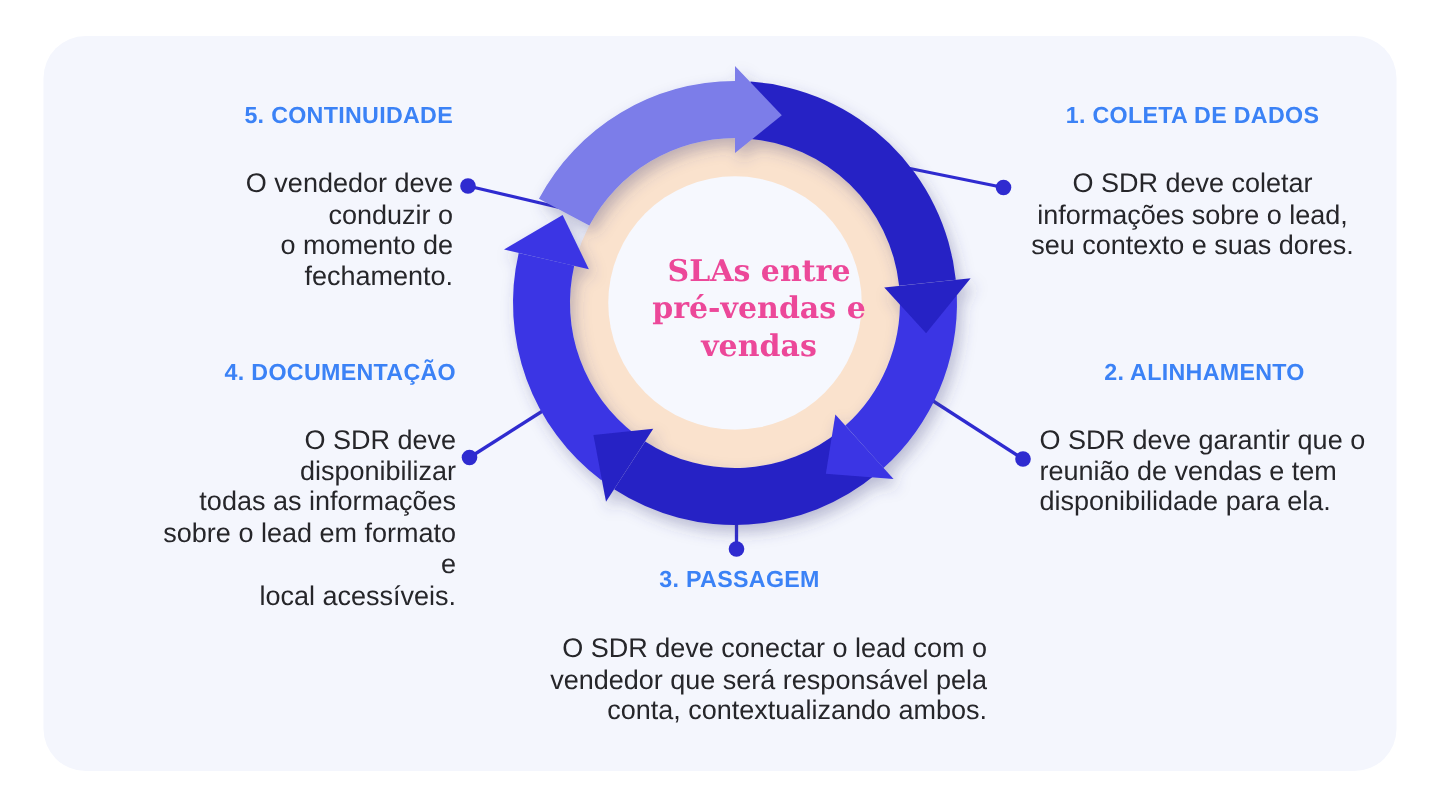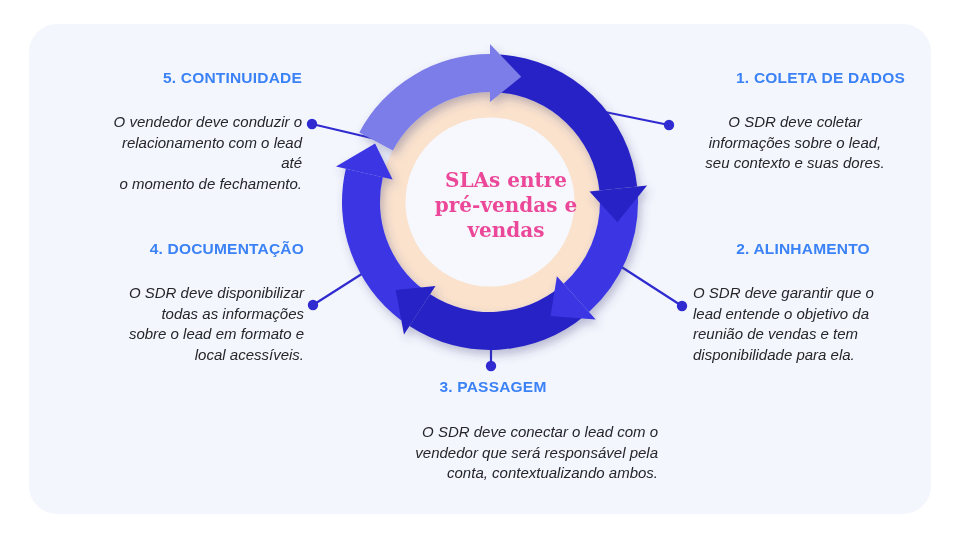--- a/index.html
+++ b/index.html
@@ -33,27 +33,26 @@
   .step-label{
     position:absolute;
     font-weight:700;
     font-size:15.5px;line-height:16px;
     letter-spacing:0.2px;
     color:#3b82f6;
     z-index:3;
   }
   .step-desc{
     position:absolute;
-    font-size:15px;line-height:20.7px;
+    font-size:18px;line-height:20.7px;
     color:#26262a;
     z-index:3;
-    font-style:italic;
   }
   
-  .s1-label{left:685px;top:70px;width:220px;text-align:right;}
+  .s1-label{left:685px;top:70px;width:220px;text-align:center;}
   .s1-desc {left:685px;top:112px;width:220px;text-align:center;}
   
   .s2-label{left:693px;top:241px;width:220px;text-align:center;}
   .s2-desc {left:693px;top:283px;width:220px;text-align:left;}
   
   .s3-label{left:343px;top:379px;width:300px;text-align:center;}
   .s3-desc {left:328px;top:422px;width:330px;text-align:right;}
   
   .s4-label{left:104px;top:241px;width:200px;text-align:right;}
   .s4-desc {left:104px;top:283px;width:200px;text-align:right;}
@@ -121,21 +120,20 @@
 <div class="step-label s1-label">1. COLETA DE DADOS</div>
 <div class="step-desc s1-desc">
   <div>O SDR deve coletar</div>
   <div>informações sobre o lead,</div>
   <div>seu contexto e suas dores.</div>
 </div>
 
 <div class="step-label s2-label">2. ALINHAMENTO</div>
 <div class="step-desc s2-desc">
   <div>O SDR deve garantir que o</div>
-  <div>lead entende o objetivo da</div>
   <div>reunião de vendas e tem</div>
   <div>disponibilidade para ela.</div>
 </div>
 
 <div class="step-label s3-label">3. PASSAGEM</div>
 <div class="step-desc s3-desc">
   <div>O SDR deve conectar o lead com o</div>
   <div>vendedor que será responsável pela</div>
   <div>conta, contextualizando ambos.</div>
 </div>
@@ -144,15 +142,14 @@
 <div class="step-desc s4-desc">
   <div>O SDR deve disponibilizar</div>
   <div>todas as informações</div>
   <div>sobre o lead em formato e</div>
   <div>local acessíveis.</div>
 </div>
 
 <div class="step-label s5-label">5. CONTINUIDADE</div>
 <div class="step-desc s5-desc">
   <div>O vendedor deve conduzir o</div>
-  <div>relacionamento com o lead até</div>
   <div>o momento de fechamento.</div>
 </div>
 
 </body></html>

